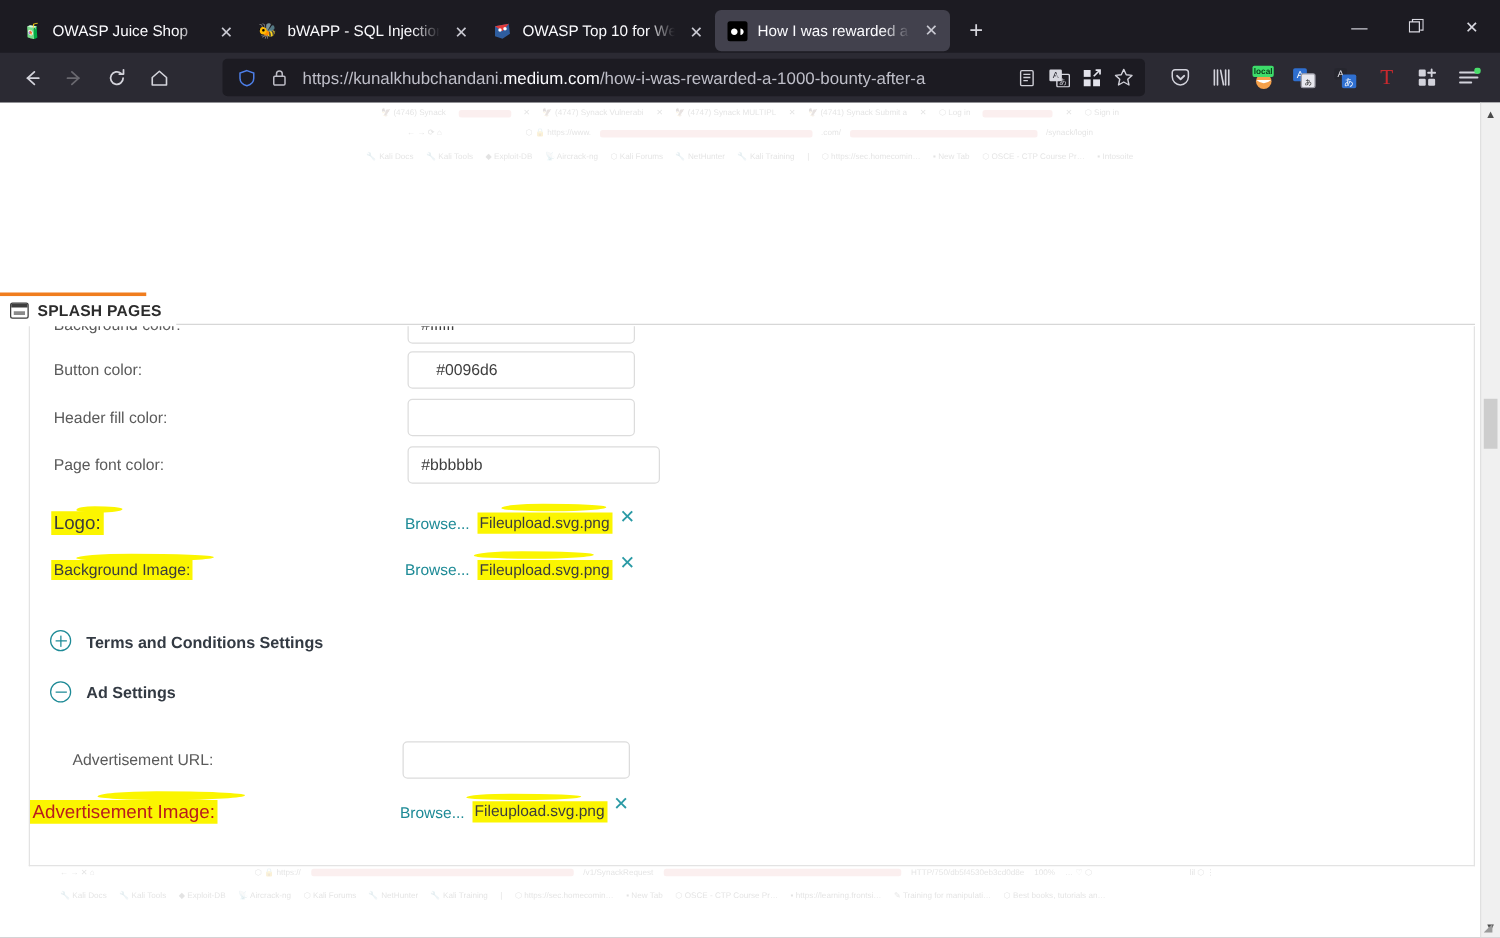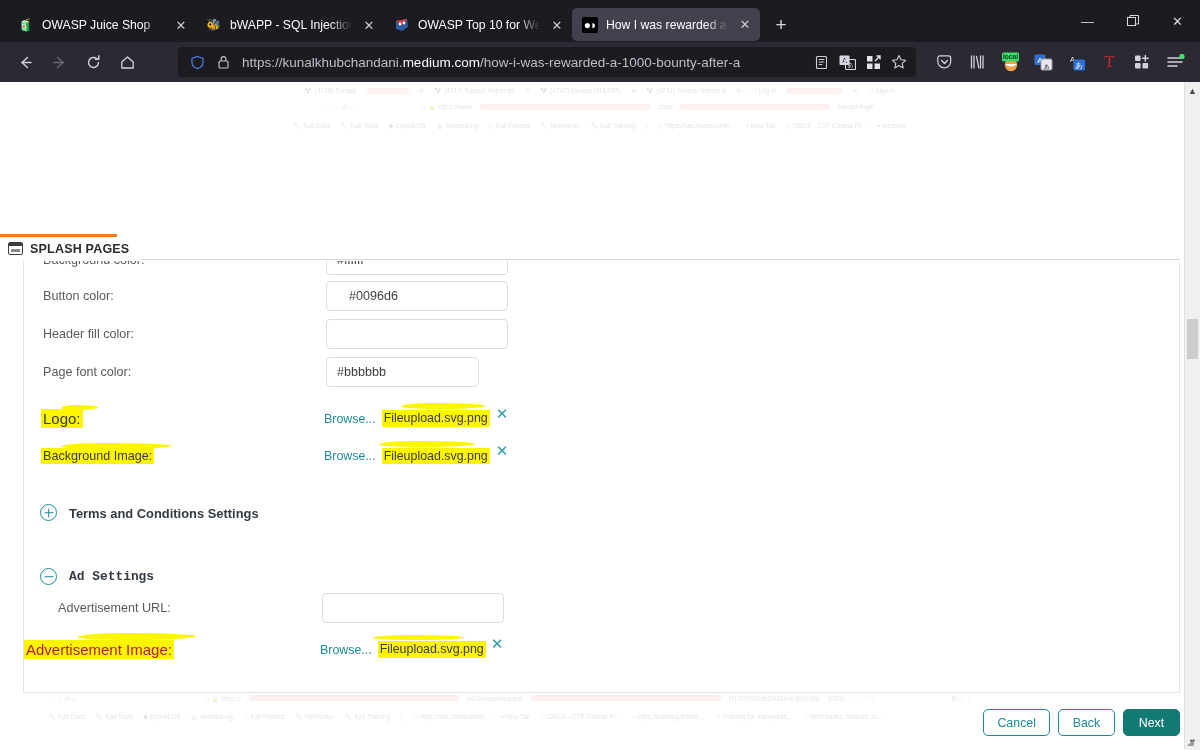--- a/index.html
+++ b/index.html
@@ -657,21 +657,21 @@
         <span class="txtinput" style="position:absolute;left:302px;width:182px;padding-left:22px;">#0096d6</span>
       </div>
 
       <div class="form-row" style="top:66px;">
         <span class="lbl" style="margin-left:19px;">Header fill color:</span>
         <span class="txtinput" style="position:absolute;left:302px;width:182px;"></span>
       </div>
 
       <div class="form-row" style="top:104px;">
         <span class="lbl" style="margin-left:19px;">Page font color:</span>
-        <span class="txtinput" style="position:absolute;left:302px;width:153px;">#bbbbbb</span>
+        <span class="txtinput" style="position:absolute;left:302px;width:202px;">#bbbbbb</span>
       </div>
 
       <div class="form-row" style="top:148px;">
         <span class="hl" style="margin-left:17px;font-size:15px;color:#3c3c3c;">Logo:</span>
         <span style="position:absolute;left:300px;display:flex;align-items:center;gap:2px;">
           <span class="browse-link">Browse...</span>
           <span class="hl" style="font-size:12.4px;color:#3c3c3c;margin-left:4px;">Fileupload.svg.png</span>
           <span class="file-x" style="margin-left:4px;position:relative;top:-5px;">✕</span>
         </span>
       </div>
@@ -687,21 +687,21 @@
         </span>
       </div>
       <div class="scribble" style="left:37px;top:182px;width:110px;height:6px;"></div>
       <div class="scribble" style="left:355px;top:180px;width:96px;height:6px;"></div>
 
       <div class="section-head" style="position:absolute;left:16px;top:243px;align-items:flex-end;">
         <span class="circ plus"></span>
         <span class="section-title">Terms and Conditions Settings</span>
       </div>
 
-      <div class="section-head" style="position:absolute;left:16px;top:307px;font-family:Liberation Mono, monospace;">
+      <div class="section-head" style="position:absolute;left:16px;top:284px;">
         <span class="circ minus"></span>
         <span class="section-title">Ad Settings</span>
       </div>
 
       <div class="form-row" style="top:340px;">
         <span class="lbl" style="margin-left:34px;">Advertisement URL:</span>
         <span class="txtinput" style="position:absolute;left:298px;width:182px;"></span>
       </div>
 
       <div class="form-row" style="top:379px;">
@@ -710,25 +710,20 @@
           <span class="browse-link">Browse...</span>
           <span class="hl" style="font-size:12.4px;color:#3c3c3c;margin-left:4px;">Fileupload.svg.png</span>
           <span class="file-x" style="margin-left:3px;position:relative;top:-6px;">✕</span>
         </span>
       </div>
       <div class="scribble" style="left:54px;top:372px;width:118px;height:7px;"></div>
       <div class="scribble" style="left:349px;top:374px;width:92px;height:5px;"></div>
 
     </div>
 
-    <div class="btnrow">
-      <div class="btn ghostbtn">Cancel</div>
-      <div class="btn ghostbtn">Back</div>
-      <div class="btn primary">Next</div>
-    </div>
 
     <div class="pscroll">
       <div class="arrow">▲</div>
       <div class="thumb"></div>
       <div class="arrow bot">▼</div>
     </div>
 
     <div class="resize-grip">◢</div>
 
   </div>

